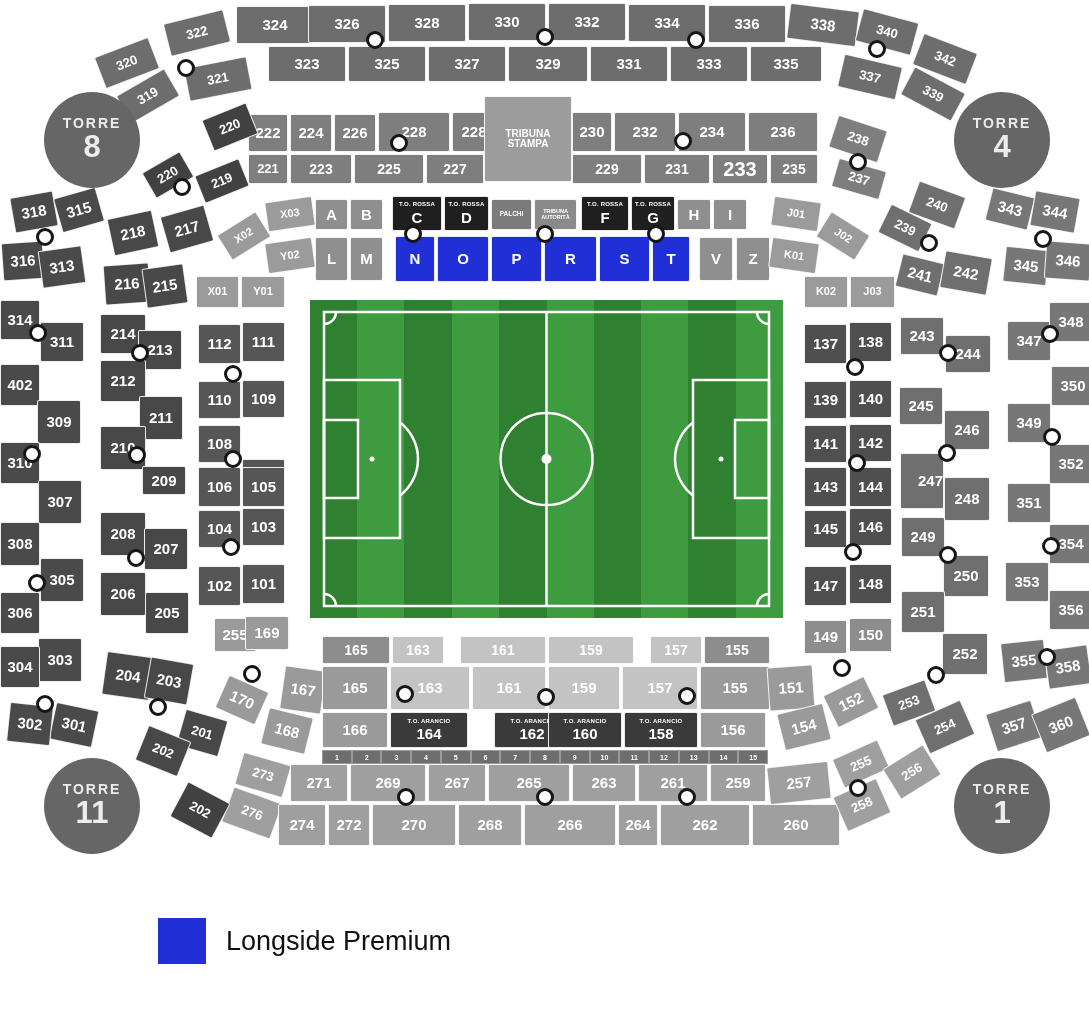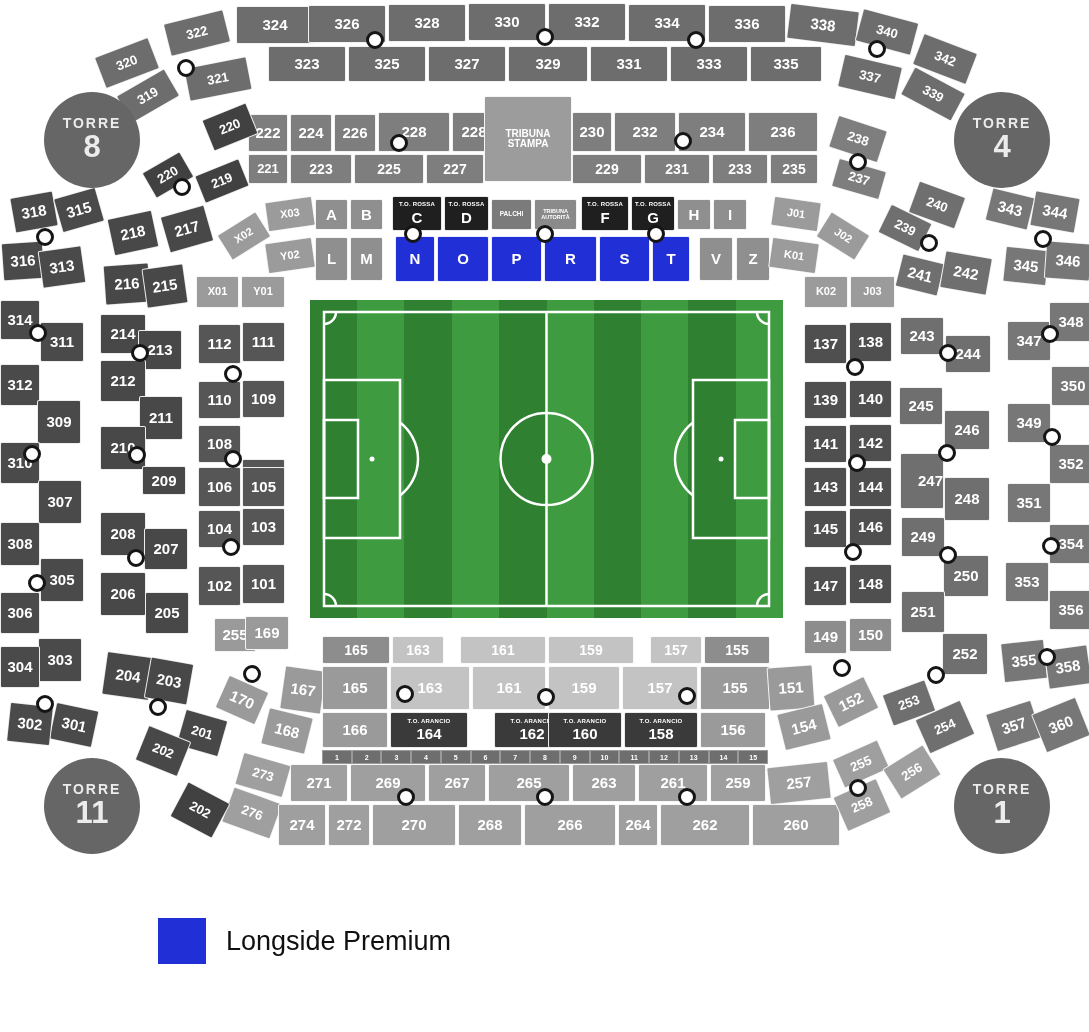--- a/index.html
+++ b/index.html
@@ -195,21 +195,21 @@
       </div>
       <div class="sec r2t" style="left: 426px; top: 154px; width: 58px; height: 30px; font-size: 14px;">
         <span>227</span>
       </div>
       <div class="sec r2t" style="left: 572px; top: 154px; width: 70px; height: 30px; font-size: 14px;">
         <span>229</span>
       </div>
       <div class="sec r2t" style="left: 644px; top: 154px; width: 66px; height: 30px; font-size: 14px;">
         <span>231</span>
       </div>
-      <div class="sec r2t" style="left: 712px; top: 154px; width: 56px; height: 30px; font-size: 14px;">
+      <div class="sec r2t" style="left: 712px; top: 154px; width: 56px; height: 30px; font-size: 20px;">
         <span>233</span>
       </div>
       <div class="sec r2t" style="left: 770px; top: 154px; width: 48px; height: 30px; font-size: 14px;">
         <span>235</span>
       </div>
       <div class="sec r2t" style="left: 834px; top: 164px; width: 50px; height: 30px; transform: rotate(16deg); font-size: 13px;">
         <span>237</span>
       </div>
       <div class="sec dk" style="left: 206px; top: 110px; width: 48px; height: 34px; transform: rotate(-22deg); font-size: 13px;">
         <span>220</span>
@@ -331,21 +331,21 @@
       <div class="sec r1l" style="left: 40px; top: 248px; width: 44px; height: 38px; transform: rotate(-8deg);">
         <span>313</span>
       </div>
       <div class="sec r1l" style="left: 0px; top: 300px; width: 40px; height: 40px;">
         <span>314</span>
       </div>
       <div class="sec r1l" style="left: 40px; top: 322px; width: 44px; height: 40px;">
         <span>311</span>
       </div>
       <div class="sec r1l" style="left: 0px; top: 364px; width: 40px; height: 42px;">
-        <span>312</span>
+        <span>402</span>
       </div>
       <div class="sec r1l" style="left: 37px; top: 400px; width: 44px; height: 44px;">
         <span>309</span>
       </div>
       <div class="sec r1l" style="left: 0px; top: 442px; width: 40px; height: 42px;">
         <span>310</span>
       </div>
       <div class="sec r1l" style="left: 38px; top: 480px; width: 44px; height: 44px;">
         <span>307</span>
       </div>

